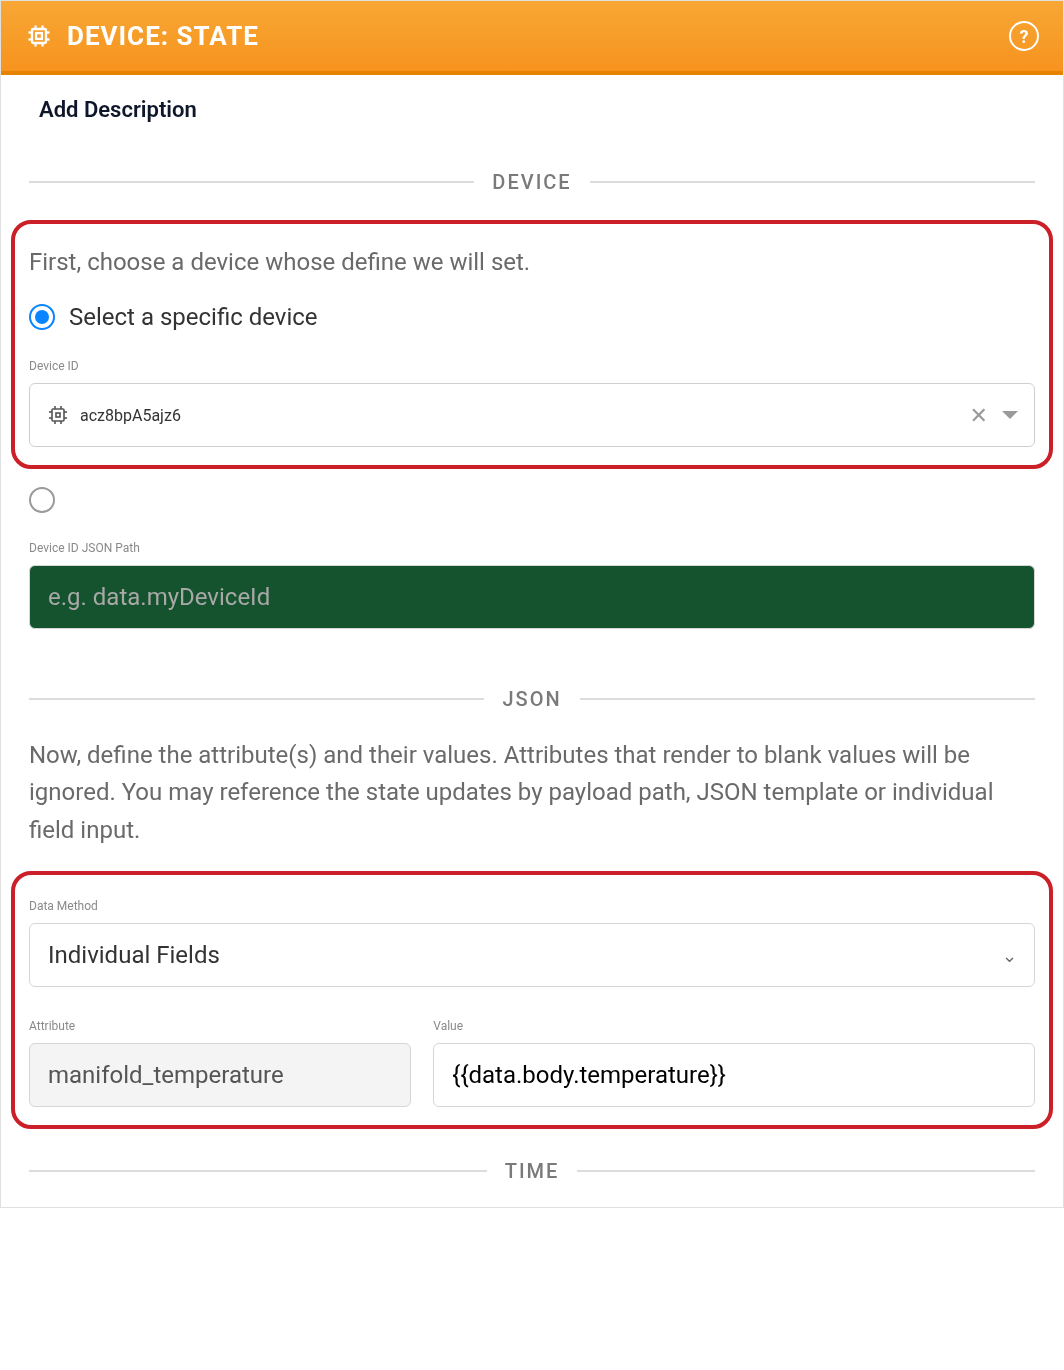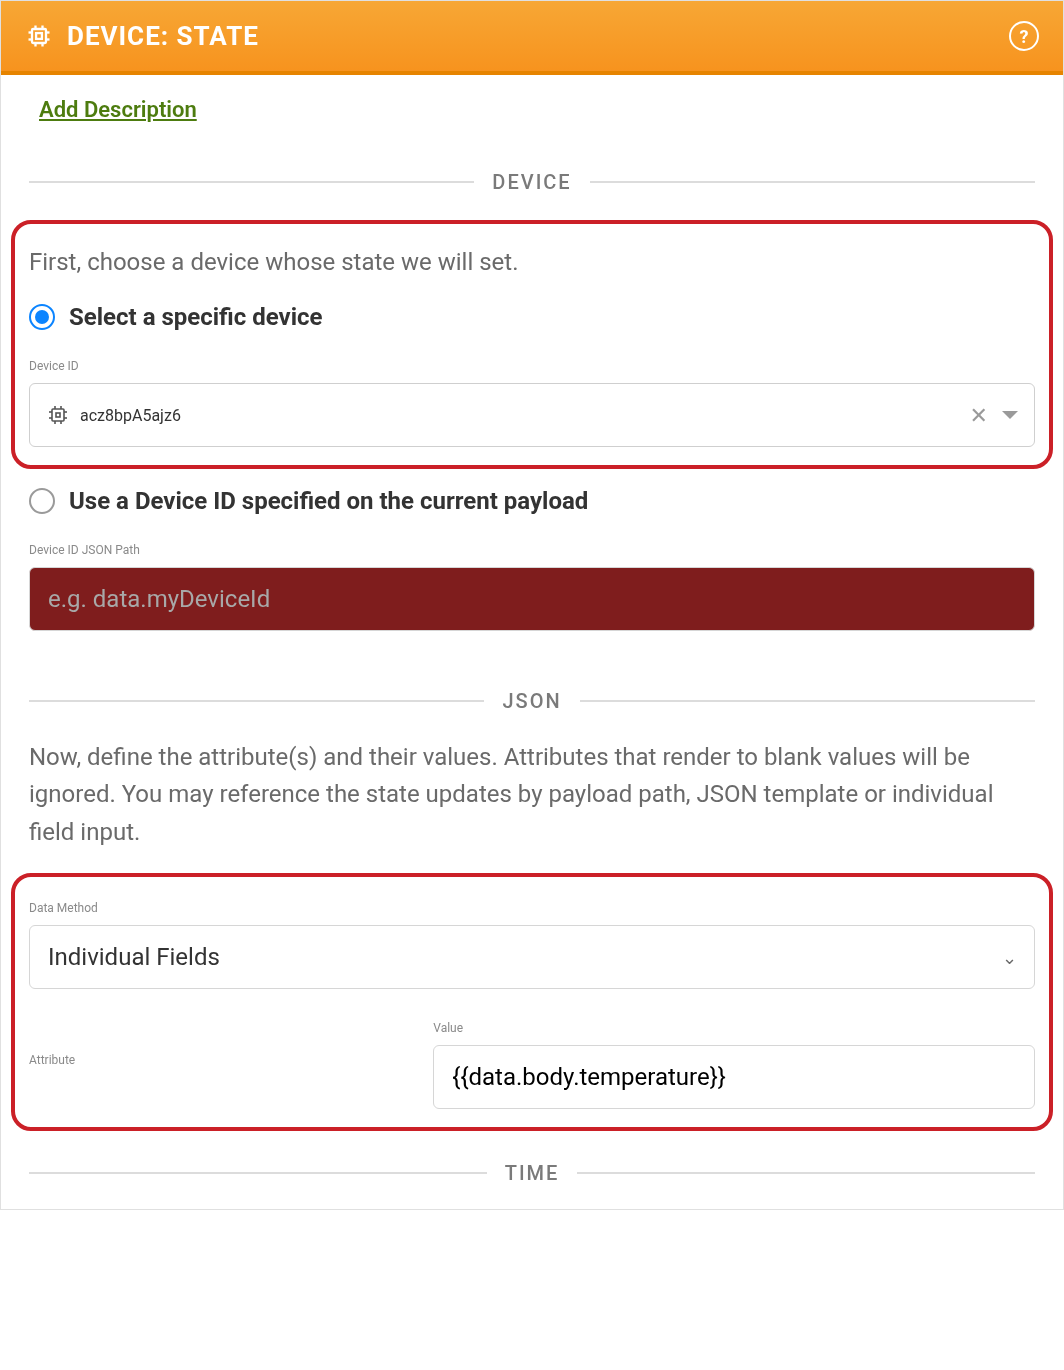--- a/index.html
+++ b/index.html
@@ -45,26 +45,25 @@
     display: inline-flex;
     align-items: center;
     justify-content: center;
     font-size: 18px;
     font-weight: 700;
     cursor: pointer;
   }
   
   .body { padding: 0 28px 24px; }
   .add-desc {
-    color: #4d7c0f;
+    color: #0f172a;
     font-size: 22px;
     font-weight: 600;
     padding: 22px 10px 30px;
     cursor: pointer;
-    text-decoration: underline;
   }
   
   .sec-divider {
     display: flex;
     align-items: center;
     margin: 18px 0 26px;
   }
   .sec-divider .line {
     flex: 1;
     height: 2px;
@@ -113,21 +112,20 @@
   }
   .radio.checked .dot {
     width: 14px;
     height: 14px;
     border-radius: 50%;
     background: #0b84ff;
   }
   .radio-label {
     font-size: 24px;
     color: #333;
-    font-weight: bold;
   }
   
   .field-label {
     font-size: 12px;
     color: #8a8a8a;
     margin: 28px 0 10px;
   }
   
   .device-select {
     display: flex;
@@ -166,21 +164,21 @@
   .text-input, .select-input, .ro-input {
     width: 100%;
     height: 64px;
     border: 1px solid #d6d6d6;
     border-radius: 6px;
     font-size: 24px;
     padding: 0 18px;
     font-family: inherit;
   }
   .text-input.disabled {
-    background: #7f1d1d;
+    background: #14532d;
     color: #a8a8a8;
   }
   .text-input.disabled::placeholder { color: #a8a8a8; }
   
   .select-wrap { position: relative; }
   .select-input {
     appearance: none;
     -webkit-appearance: none;
     background: #fff;
     color: #333;
@@ -242,21 +240,21 @@
     
     <div class="sec-divider">
       <div class="line"></div>
       <div class="label">DEVICE</div>
       <div class="line"></div>
     </div>
 
     
     <div class="hilite">
 
-      <div class="instr">First, choose a device whose state we will set.</div>
+      <div class="instr">First, choose a device whose define we will set.</div>
 
       <div class="radio-row">
         <span class="radio checked">
             <span class="dot"></span>
           </span>
         <span class="radio-label">Select a specific device</span>
       </div>
 
       <div class="field-label">Device ID</div>
 
@@ -278,21 +276,20 @@
         <span class="value">acz8bpA5ajz6</span>
         <span class="clear">✕</span>
         <span class="caret"></span>
       </div>
 
     </div>
 
     
     <div class="radio-row" style="margin-top:6px">
       <span class="radio"></span>
-      <span class="radio-label">Use a Device ID specified on the current payload</span>
     </div>
 
     <div class="field-label">Device ID JSON Path</div>
     <input class="text-input disabled" disabled="" placeholder="e.g. data.myDeviceId" style="">
 
     
     <div class="sec-divider" style="margin-top:58px">
       <div class="line"></div>
       <div class="label">JSON</div>
       <div class="line"></div>
@@ -308,20 +305,23 @@
       <div class="select-wrap">
         <select class="select-input">
           <option>Individual Fields</option>
         </select>
         <span class="chev">⌄</span>
       </div>
 
       <div class="kv-row" style="margin-top:4px">
         <div class="kv-col attr">
           <div class="field-label">Attribute</div>
+          <div class="ro-input">
+            <span>manifold_temperature</span>
+          </div>
         </div>
         <div class="kv-col val">
           <div class="field-label">Value</div>
           <input class="text-input" value="{{data.body.temperature}}" style="">
         </div>
       </div>
 
     </div>
 
     

